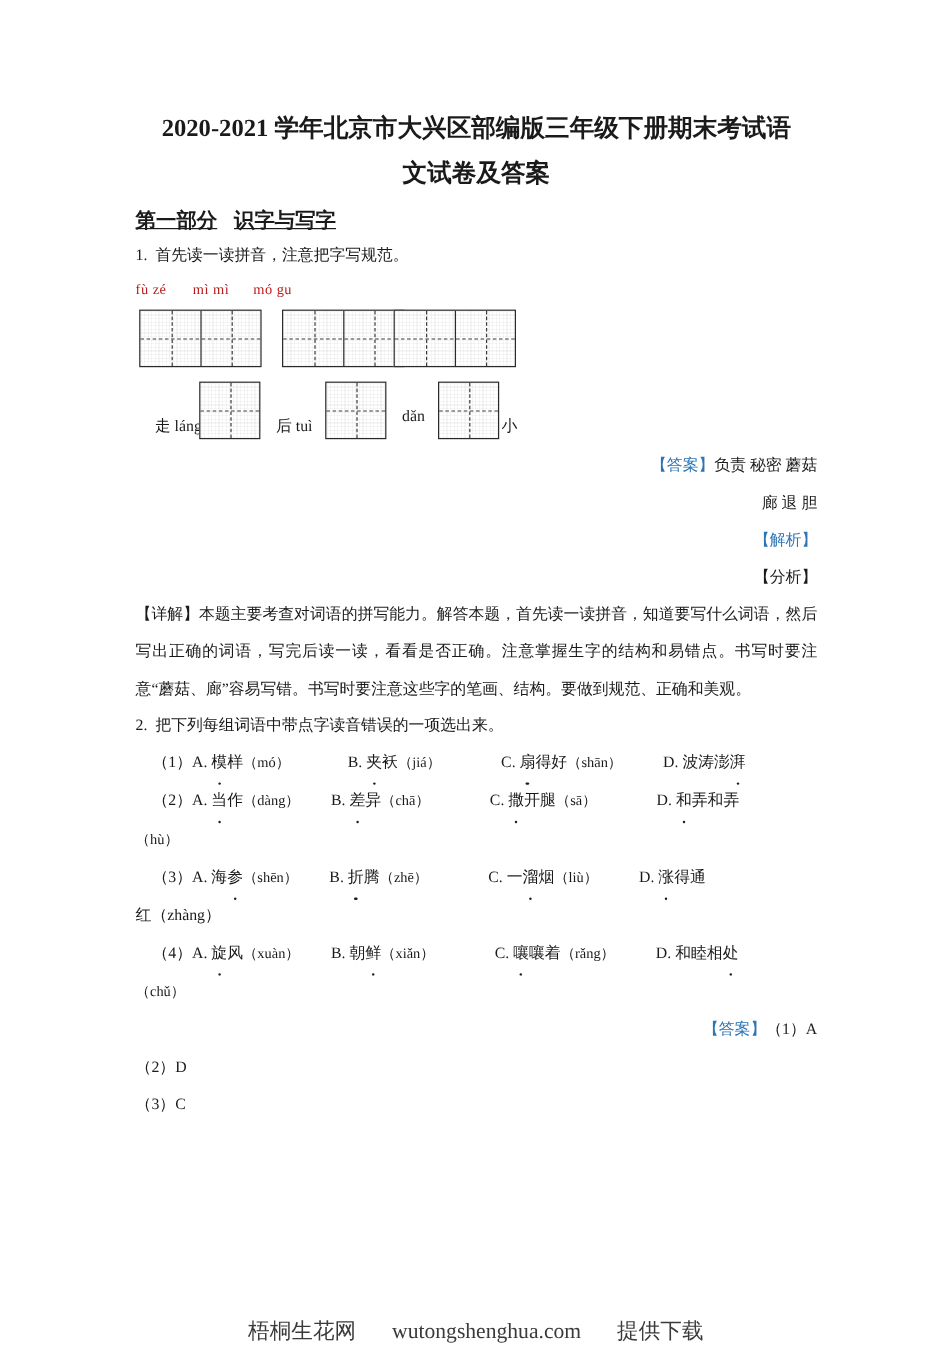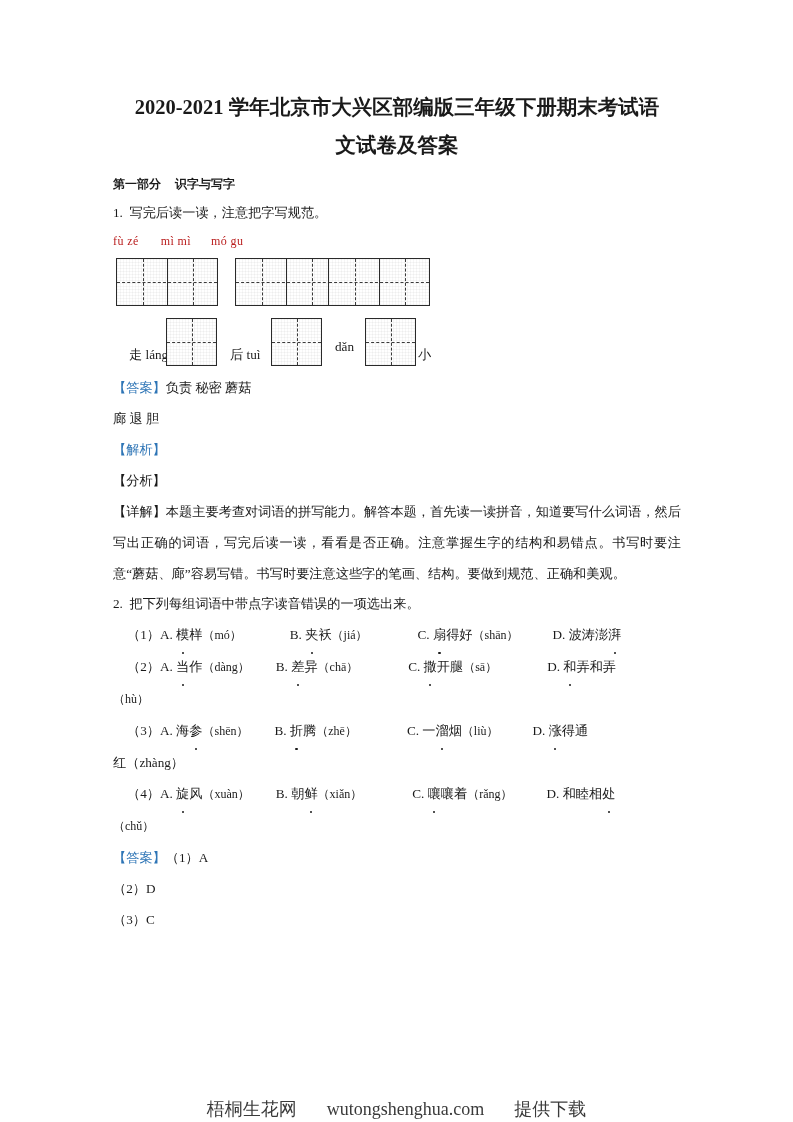--- a/index.html
+++ b/index.html
@@ -34,24 +34,25 @@
     font-weight: bold;
     line-height: 38px;
     text-align: center;
     letter-spacing: 0px;
     margin: 0 0 6px 0;
     font-family: "Liberation Serif", "DejaVu Serif", serif;
   }
 
   
   .sec-head {
-    font-size: 12px;
+    font-size: 17px;
     font-weight: bold;
     line-height: 28px;
     margin-top: 6px;
+    text-decoration: underline;
   }
   .sec-head .gap { display: inline-block; width: 14px; }
 
   .q-line {
     font-size: 13.2px;
     line-height: 30px;
     white-space: nowrap;
   }
   .para {
     font-size: 13.2px;
@@ -119,20 +120,21 @@
     white-space: nowrap;
   }
 
   
   .marker {
     color: #2E75B6;
   }
   .ans-line {
     font-size: 13.2px;
     line-height: 31px;
+    text-align: right;
   }
 
   
   .choice-line {
     font-size: 13.2px;
     line-height: 31px;
     white-space: nowrap;
     padding-left: 14px;
   }
   .opt-gap-1 { display: inline-block; width: 48px; }
@@ -188,21 +190,21 @@
     <div class="doc-title">
       <div>2020-2021 学年北京市大兴区部编版三年级下册期末考试语</div>
       <div>文试卷及答案</div>
     </div>
 
     <div class="sec-head">
       <span>第一部分</span><span class="gap"></span><span>识字与写字</span>
     </div>
 
     <div class="q-line">
-      <span>1.</span>&nbsp;&nbsp;<span>写完后读一读，注意把字写规范。</span>
+      <span>1.</span>&nbsp;&nbsp;<span>首先读一读拼音，注意把字写规范。</span>
     </div>
 
     <div class="pinyin">
       <span>fù zé</span><span class="py-gap-a"></span><span>mì mì</span><span class="py-gap-b"></span><span>mó gu</span>
     </div>
 
     <div class="grid-row">
       <div class="tzg" style="left:3px; width:102px; height:48px;">
         <div class="vdash" style="left:25.5%;"></div>
         <div class="vdash" style="left:75.5%;"></div>

